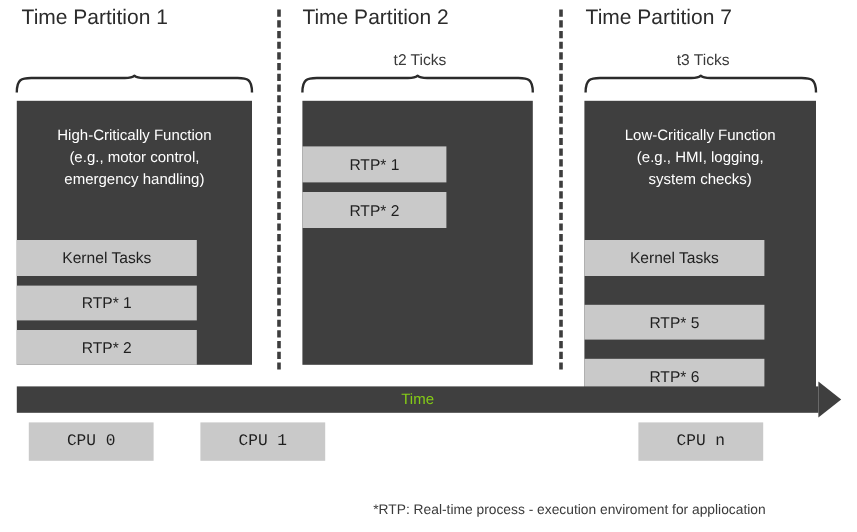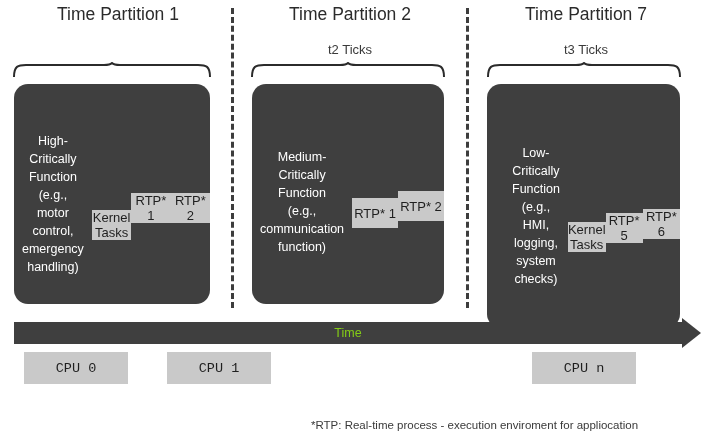--- a/index.html
+++ b/index.html
@@ -20,41 +20,39 @@
     left: 0; top: 0;
     width: 714px;
     height: 443px;
   }
   .abs { position: absolute; }
 
   
   .part-title {
     font-size: 17.5px;
     color: #2b2b2b;
-    text-align: center;
+    text-align: left;
     white-space: nowrap;
   }
   .ticks-label {
     font-size: 13px;
     color: #3a3a3a;
     text-align: center;
     white-space: nowrap;
   }
 
   
   .brace svg { display: block; }
 
   
   .fn-block {
     background: #3f3f3f;
     box-sizing: border-box;
     display: flex;
-    flex-direction: row;
-    align-items: center;
-    border-radius: 14px;
+    flex-direction: column;
   }
   .fn-desc {
     color: #ffffff;
     font-size: 12.5px;
     line-height: 1.45;
     text-align: center;
     width: 100%;
     padding: 0 8px;
     box-sizing: border-box;
   }
@@ -138,39 +136,35 @@
 
   <div class="abs part-title" style="left:252px; top:4px; width:196px;">Time Partition 2</div>
   <div class="abs ticks-label" style="left:252px; top:42px; width:196px;">t2 Ticks</div>
   <div class="abs brace" style="left:250px; top:62px;">
     <svg width="196" height="16" viewBox="0 0 196 16">
       <path d="M2,15 C2,4 6,3 14,3 L90,3 C96,3 97,2 98,1 C99,2 100,3 106,3 L182,3 C190,3 194,4 194,15" fill="none" stroke="#2b2b2b" stroke-width="2"></path>
     </svg>
   </div>
 
   <div class="abs fn-block" style="left:252px; top:84px; width:192px; height:220px; padding-top:16px;">
-    <div class="fn-desc" style="white-space:pre-line;">Medium-Critically
-Function
-(e.g., communication
-function)</div>
     <div class="task-box" style="width:120px; height:30px; margin-top:22px;">RTP* 1</div>
     <div class="task-box" style="width:120px; height:30px; margin-top:8px;">RTP* 2</div>
   </div>
 
   <div class="abs dash-sep" style="left:466px; top:8px;"></div>
 
   <div class="abs part-title" style="left:488px; top:4px; width:196px;">Time Partition 7</div>
   <div class="abs ticks-label" style="left:488px; top:42px; width:196px;">t3 Ticks</div>
   <div class="abs brace" style="left:486px; top:62px;">
     <svg width="196" height="16" viewBox="0 0 196 16">
       <path d="M2,15 C2,4 6,3 14,3 L90,3 C96,3 97,2 98,1 C99,2 100,3 106,3 L182,3 C190,3 194,4 194,15" fill="none" stroke="#2b2b2b" stroke-width="2"></path>
     </svg>
   </div>
 
-  <div class="abs fn-block" style="left:487px; top:84px; width:193px; height:244px; padding-top:20px;padding-left:17px;">
+  <div class="abs fn-block" style="left:487px; top:84px; width:193px; height:244px; padding-top:20px;">
     <div class="fn-desc" style="white-space:pre-line;">Low-Critically Function
 (e.g., HMI, logging,
 system checks)</div>
     <div class="task-box" style="width:150px; height:30px; margin-top:42px;">Kernel Tasks</div>
     <div class="task-box" style="width:150px; height:30px; margin-top:24px;">RTP* 5</div>
     <div class="task-box" style="width:150px; height:30px; margin-top:16px;">RTP* 6</div>
   </div>
 
   <div class="abs" style="left:14px; top:318px; display:flex; align-items:center;">
     <div class="time-bar" style="width:668px;">

